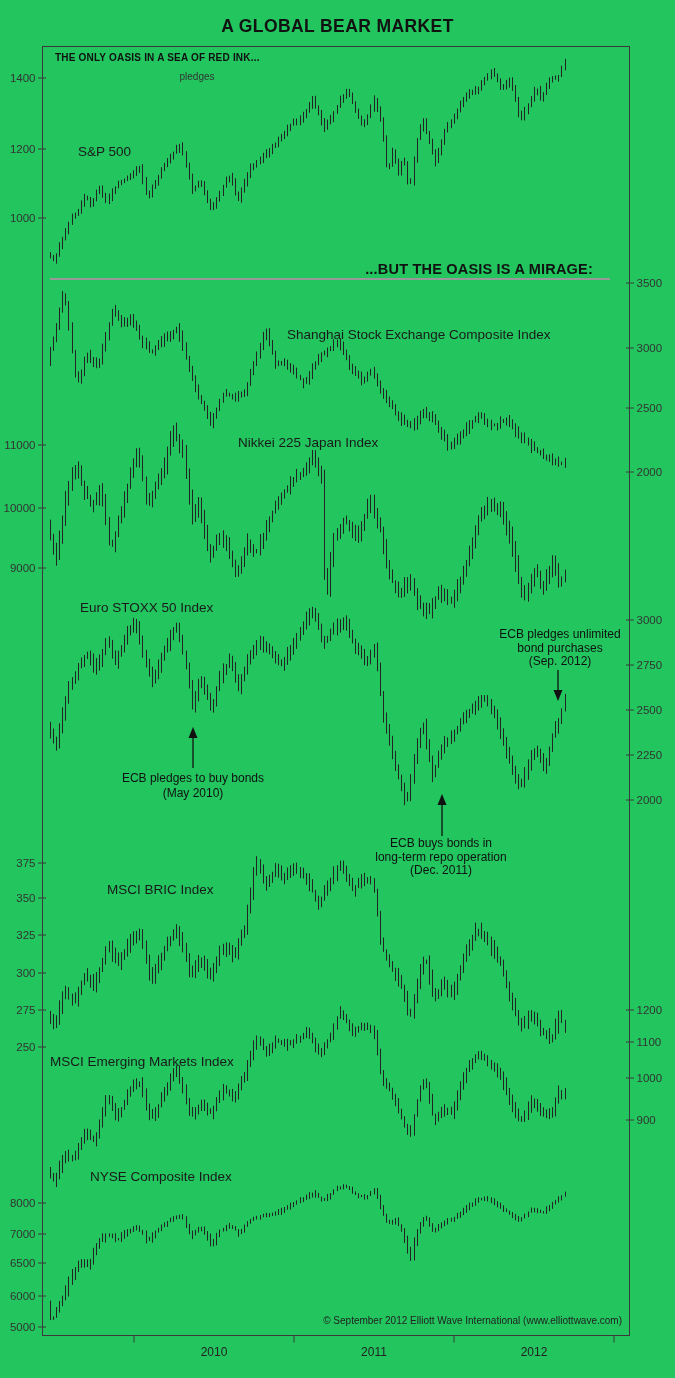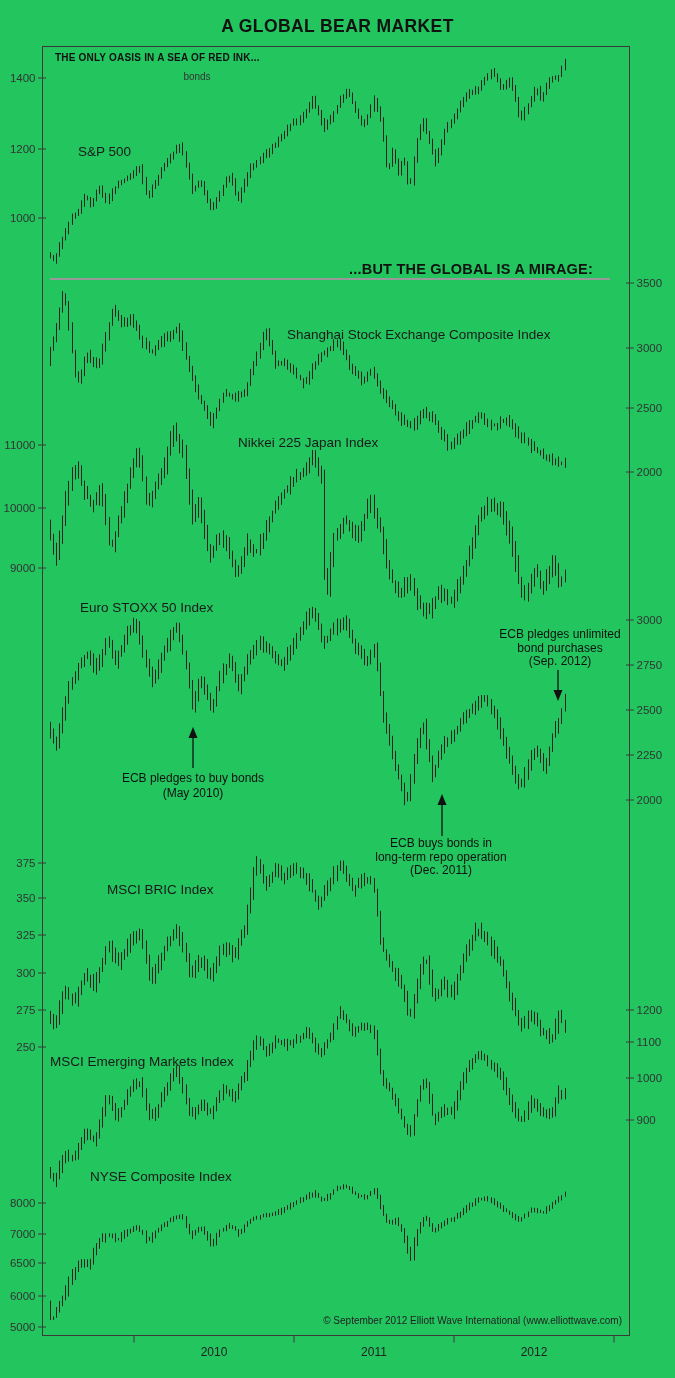--- a/index.html
+++ b/index.html
@@ -28,22 +28,22 @@
   .year-label{font-size:12px;fill:#222;}
   .series-label{font-size:13.5px;fill:#1a1a1a;}
   .annotation-text{font-size:12px;fill:#111;}
 </style>
 </head>
 <body>
 
 <div id="figure">
   <div class="chart-title">A GLOBAL BEAR MARKET</div>
   <div class="oasis-heading">THE ONLY OASIS IN A SEA OF RED INK...</div>
-  <div class="weekly-note">bonds</div>
-  <div class="mirage-heading">...BUT THE GLOBAL IS A MIRAGE:</div>
+  <div class="weekly-note">pledges</div>
+  <div class="mirage-heading">...BUT THE OASIS IS A MIRAGE:</div>
   <div class="copyright-note">© September 2012 Elliott Wave International (www.elliottwave.com)</div>
   <svg id="chart-svg" width="675" height="1378" viewBox="0 0 675 1378" style="position:absolute;left:0;top:0;">
       <defs>
         <clipPath id="plot-clip">
           <rect x="43" y="47" width="586" height="1288"></rect>
         </clipPath>
       </defs>
       <rect x="42.5" y="46.5" width="587" height="1289" fill="none" stroke="#3a3a3a" stroke-width="1"></rect>
       <line x1="50" y1="279" x2="610" y2="279" stroke="#999999" stroke-width="2"></line>
       <g>

